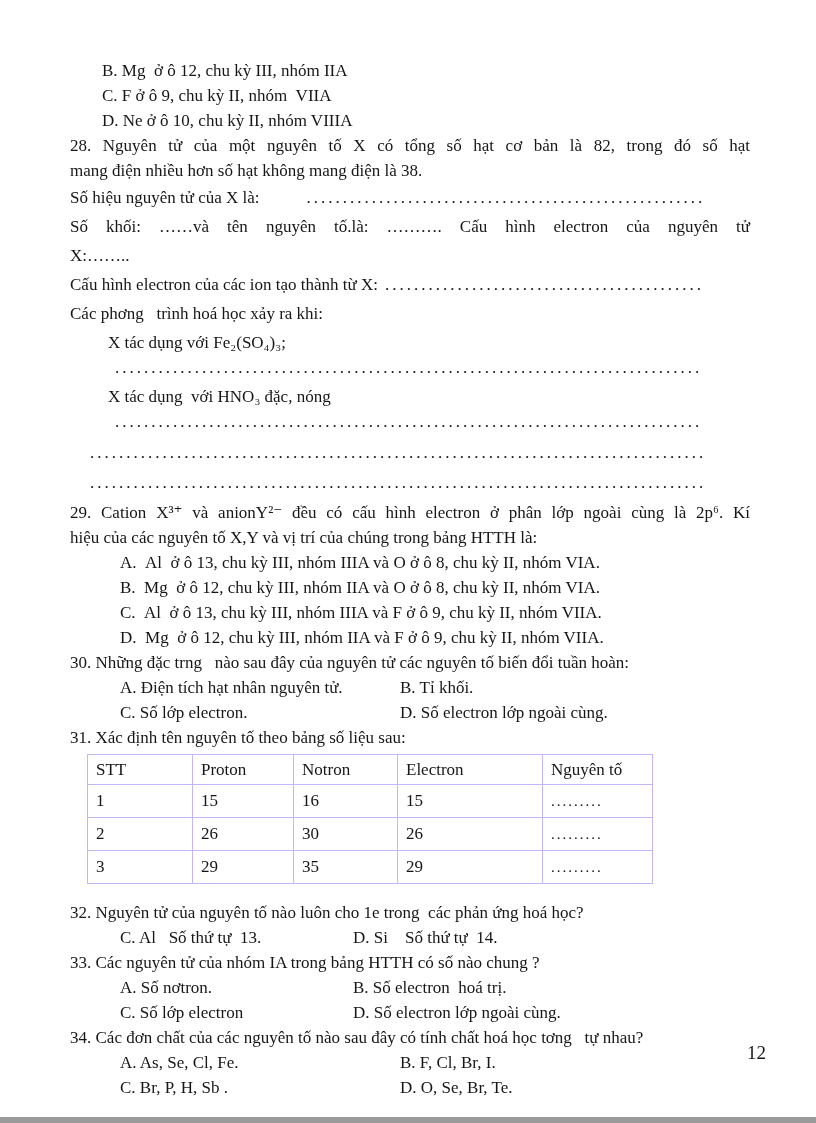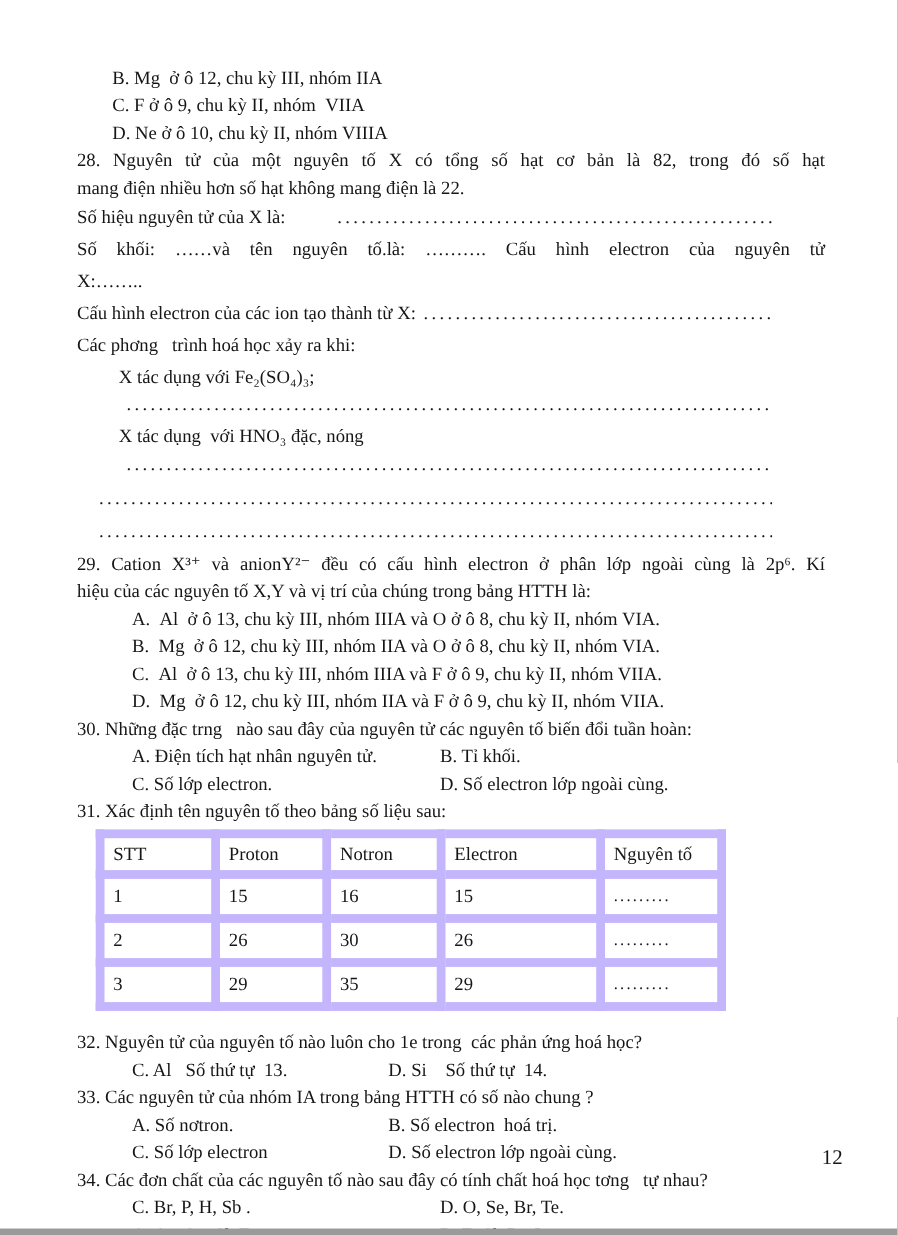--- a/index.html
+++ b/index.html
@@ -34,21 +34,21 @@
   .optrow .a{margin-left:50px;flex:0 0 auto;}
   .optrow.narrow .a{width:233px;}
   .optrow.wide .a{width:280px;}
   .optrow .b{flex:1;}
   table.datatable{
     border-collapse:collapse;
     margin:4px 0 16px 17px;
     font-size:17px;color:#161616;
   }
   table.datatable th,table.datatable td{
-    border:8px solid #c4b5fd;
+    border:1px solid #c4b5fd;
     font-weight:normal;text-align:left;
     padding:1px 8px;vertical-align:middle;
   }
   table.datatable th{height:27px;}
   table.datatable td{height:30px;}
   .col-stt{width:105px;}
   .col-proton{width:101px;}
   .col-notron{width:104px;}
   .col-electron{width:145px;}
   .col-nguyento{width:110px;}
@@ -62,21 +62,21 @@
 </head>
 <body>
 
 <div class="page">
 
   <div class="line ind32">B.  Mg &nbsp;ở ô 12, chu kỳ III, nhóm IIA</div>
   <div class="line ind32">C.  F ở ô 9, chu kỳ II, nhóm &nbsp;VIIA</div>
   <div class="line ind32">D.  Ne ở ô 10, chu kỳ II, nhóm VIIIA</div>
 
   <div class="line just">28. Nguyên tử của một nguyên tố X có tổng số hạt cơ bản là 82, trong đó số hạt</div>
-  <div class="line">mang điện nhiều hơn số hạt không mang điện là 22.</div>
+  <div class="line">mang điện nhiều hơn số hạt không mang điện là 38.</div>
 
   <div class="fillrow mt2">
     <span class="lbl">Số hiệu nguyên tử của X là:</span>
     <span class="dots">.............................................................................................................................................</span>
   </div>
 
   <div class="line just" style="margin-bottom:4px;">Số khối: ……và tên nguyên tố.là: ………. Cấu hình electron của nguyên tử</div>
   <div class="line" style="margin-bottom:4px;">X:……..</div>
 
   <div class="fillrow">
@@ -171,23 +171,23 @@
     <span class="a">A. Số nơtron.</span>
     <span class="b">B. Số electron &nbsp;hoá trị.</span>
   </div>
   <div class="optrow narrow">
     <span class="a">C. Số lớp electron</span>
     <span class="b">D. Số electron lớp ngoài cùng.</span>
   </div>
 
   <div class="line">34. Các đơn chất của các nguyên tố nào sau đây có tính chất hoá học tơng &nbsp; tự nhau?</div>
   <div class="optrow wide">
+    <span class="a">A. As, Se, Cl, Fe.</span>
+    <span class="b">B. F, Cl, Br, I.</span>
+  </div>
+  <div class="optrow wide">
     <span class="a">C. Br, P, H, Sb .</span>
     <span class="b">D. O, Se, Br, Te.</span>
-  </div>
-  <div class="optrow wide">
-    <span class="a">A. As, Se, Cl, Fe.</span>
-    <span class="b">B. F, Cl, Br, I.</span>
   </div>
 
   <div class="pagenum">12</div>
 
 </div>
 
 </body></html>

